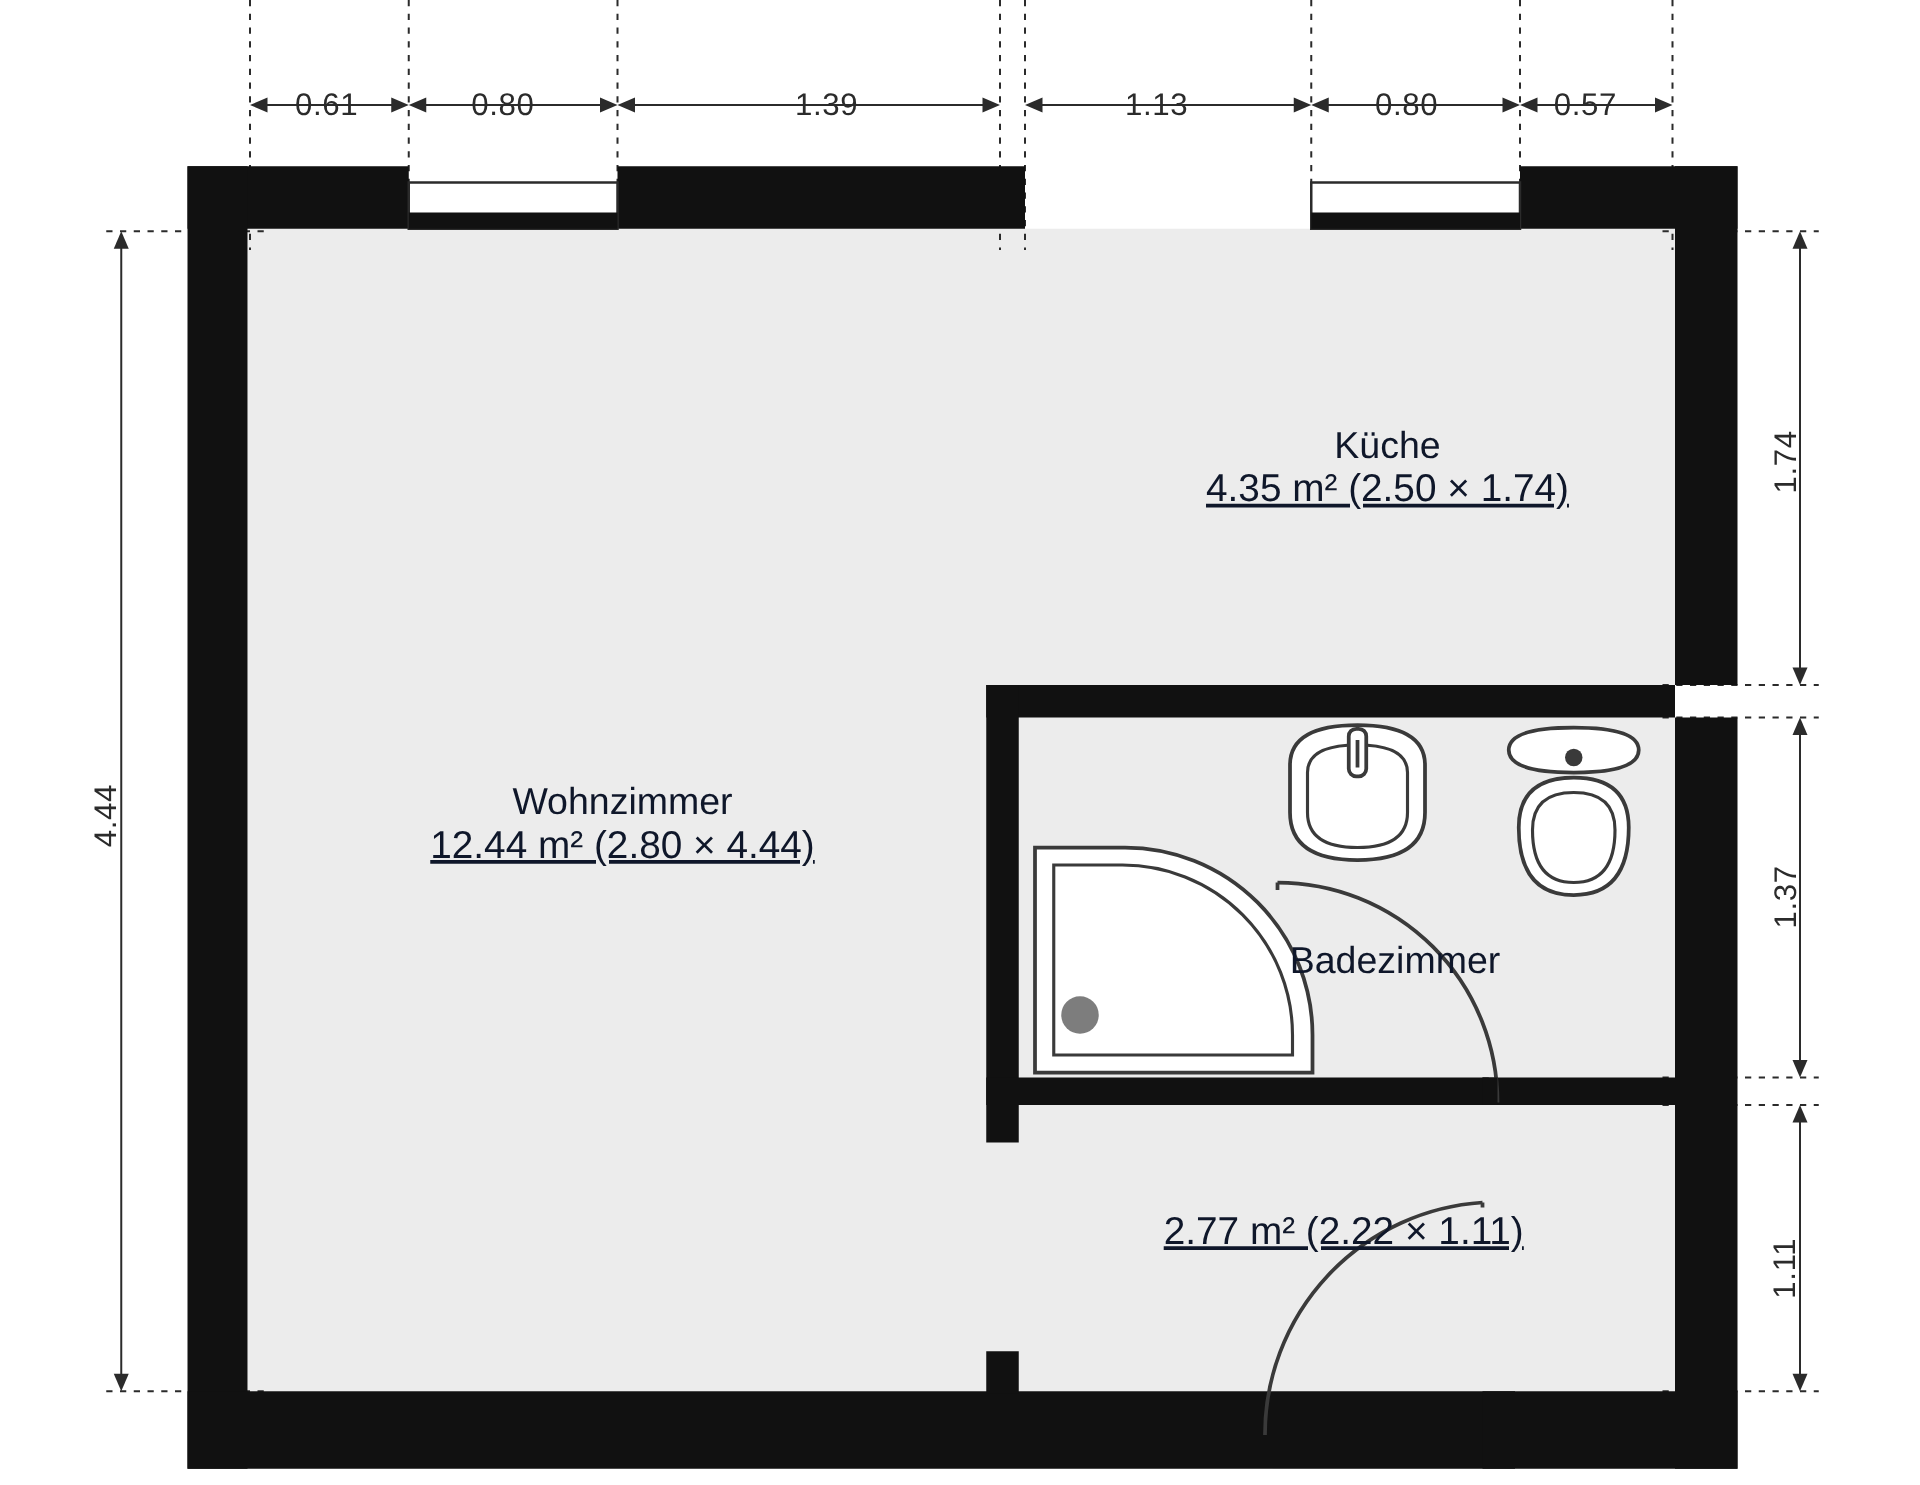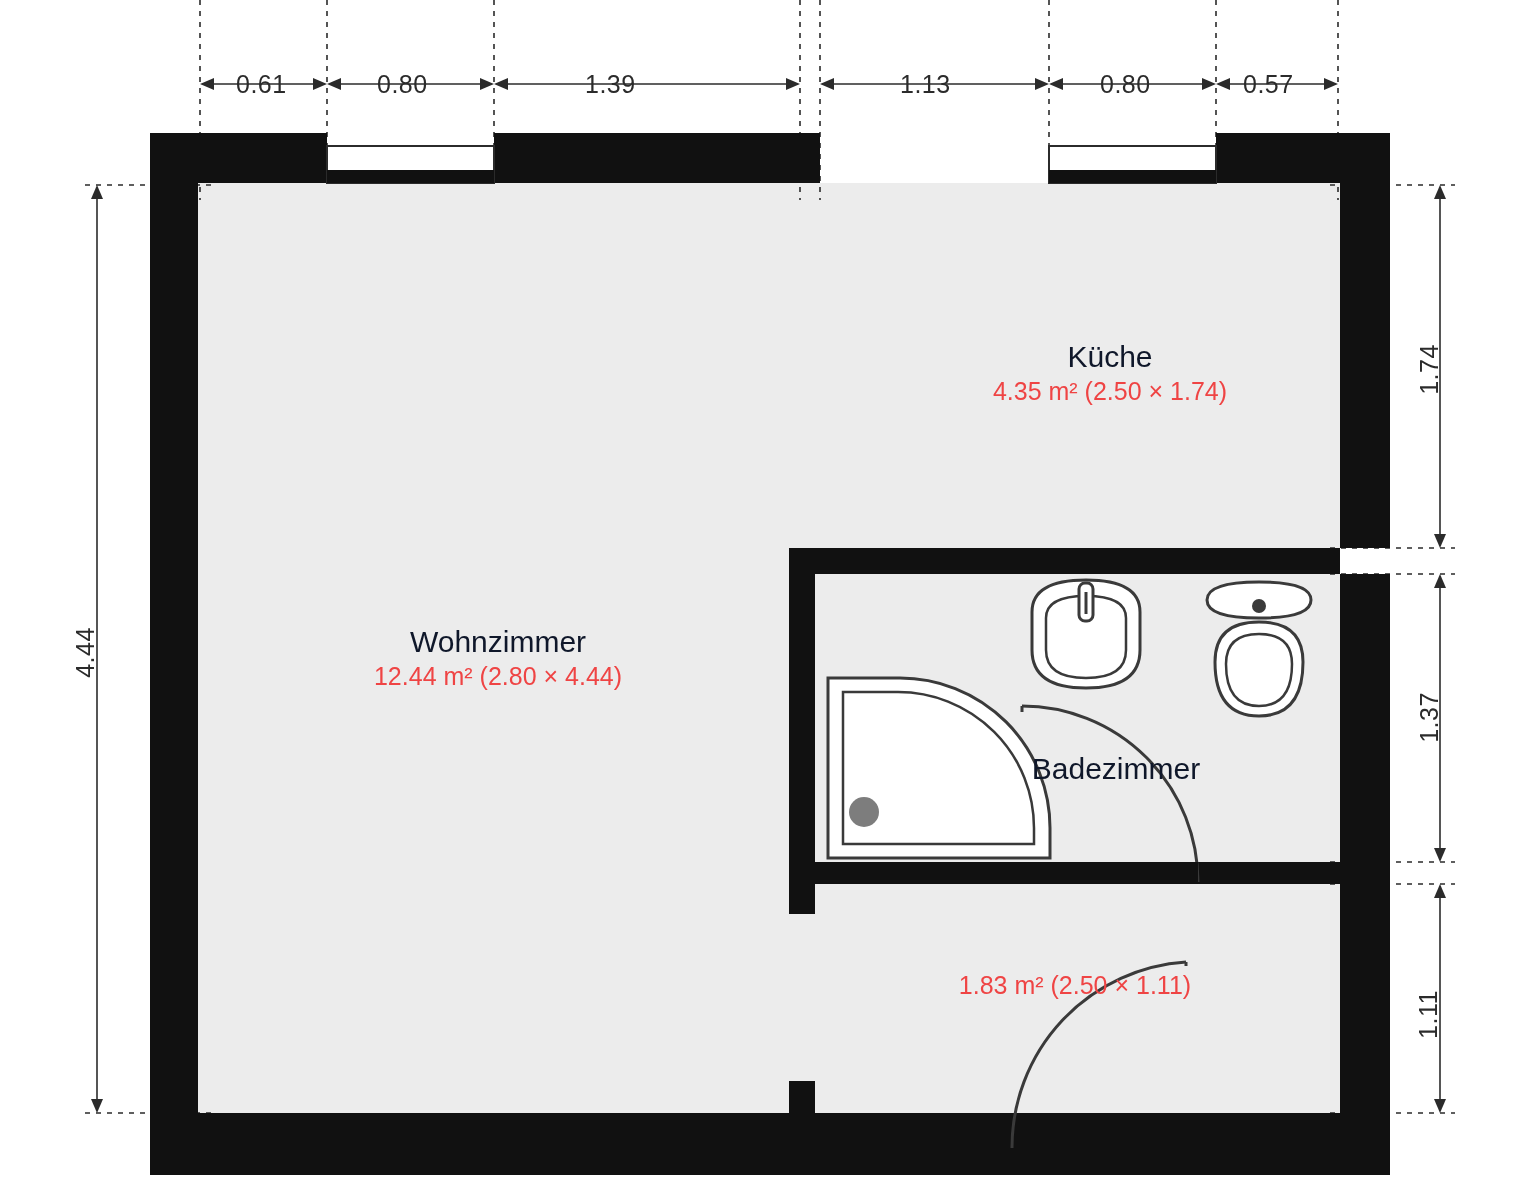--- a/index.html
+++ b/index.html
@@ -40,23 +40,24 @@
     position: absolute;
     text-align: center;
     white-space: nowrap;
   }
   .room-name {
     font-size: 30px;
     color: #0f172a;
     line-height: 34px;
   }
   .room-area {
-    font-size: 25px;
-    color: #ef4444;
+    font-size: 31px;
+    color: #0f172a;
     line-height: 34px;
+    text-decoration: underline;
   }
 </style>
 </head>
 <body>
 
 <div id="plan">
 
   <svg class="floorplan" viewBox="0 0 1536 1188">
 
     <g>
@@ -196,21 +197,21 @@
 
     <g fill="none" stroke="#3a3a3a" stroke-width="3">
       <path d="M 1012 1148 A 186 186 0 0 1 1186 962"></path>
       <line x1="1186" y1="962" x2="1186" y2="966"></line>
     </g>
 
   </svg>
 
   <div class="dim-label" style="left:236px; top:70px;">0.61</div>
   <div class="dim-label" style="left:377px; top:70px;">0.80</div>
-  <div class="dim-label" style="left:585px; top:70px;">1.39</div>
+  <div class="dim-label" style="left:636px; top:70px;">1.39</div>
   <div class="dim-label" style="left:900px; top:70px;">1.13</div>
   <div class="dim-label" style="left:1100px; top:70px;">0.80</div>
   <div class="dim-label" style="left:1243px; top:70px;">0.57</div>
 
   <div class="dim-label vertical" style="left:60px; top:638px; transform:rotate(-90deg);">4.44</div>
 
   <div class="dim-label vertical" style="left:1404px; top:355px; transform:rotate(-90deg);">1.74</div>
   <div class="dim-label vertical" style="left:1404px; top:703px; transform:rotate(-90deg);">1.37</div>
   <div class="dim-label vertical" style="left:1404px; top:1000px; transform:rotate(-90deg);">1.11</div>
 
@@ -222,16 +223,16 @@
   <div class="room-label" style="left:268px; top:625px; width:460px;">
     <div class="room-name">Wohnzimmer</div>
     <div class="room-area">12.44 m² (2.80 × 4.44)</div>
   </div>
 
   <div class="room-label" style="left:886px; top:752px; width:460px;">
     <div class="room-name">Badezimmer</div>
   </div>
 
   <div class="room-label" style="left:845px; top:968px; width:460px;">
-    <div class="room-area">1.83 m² (2.50 × 1.11)</div>
+    <div class="room-area">2.77 m² (2.22 × 1.11)</div>
   </div>
 
 </div>
 
 </body></html>

